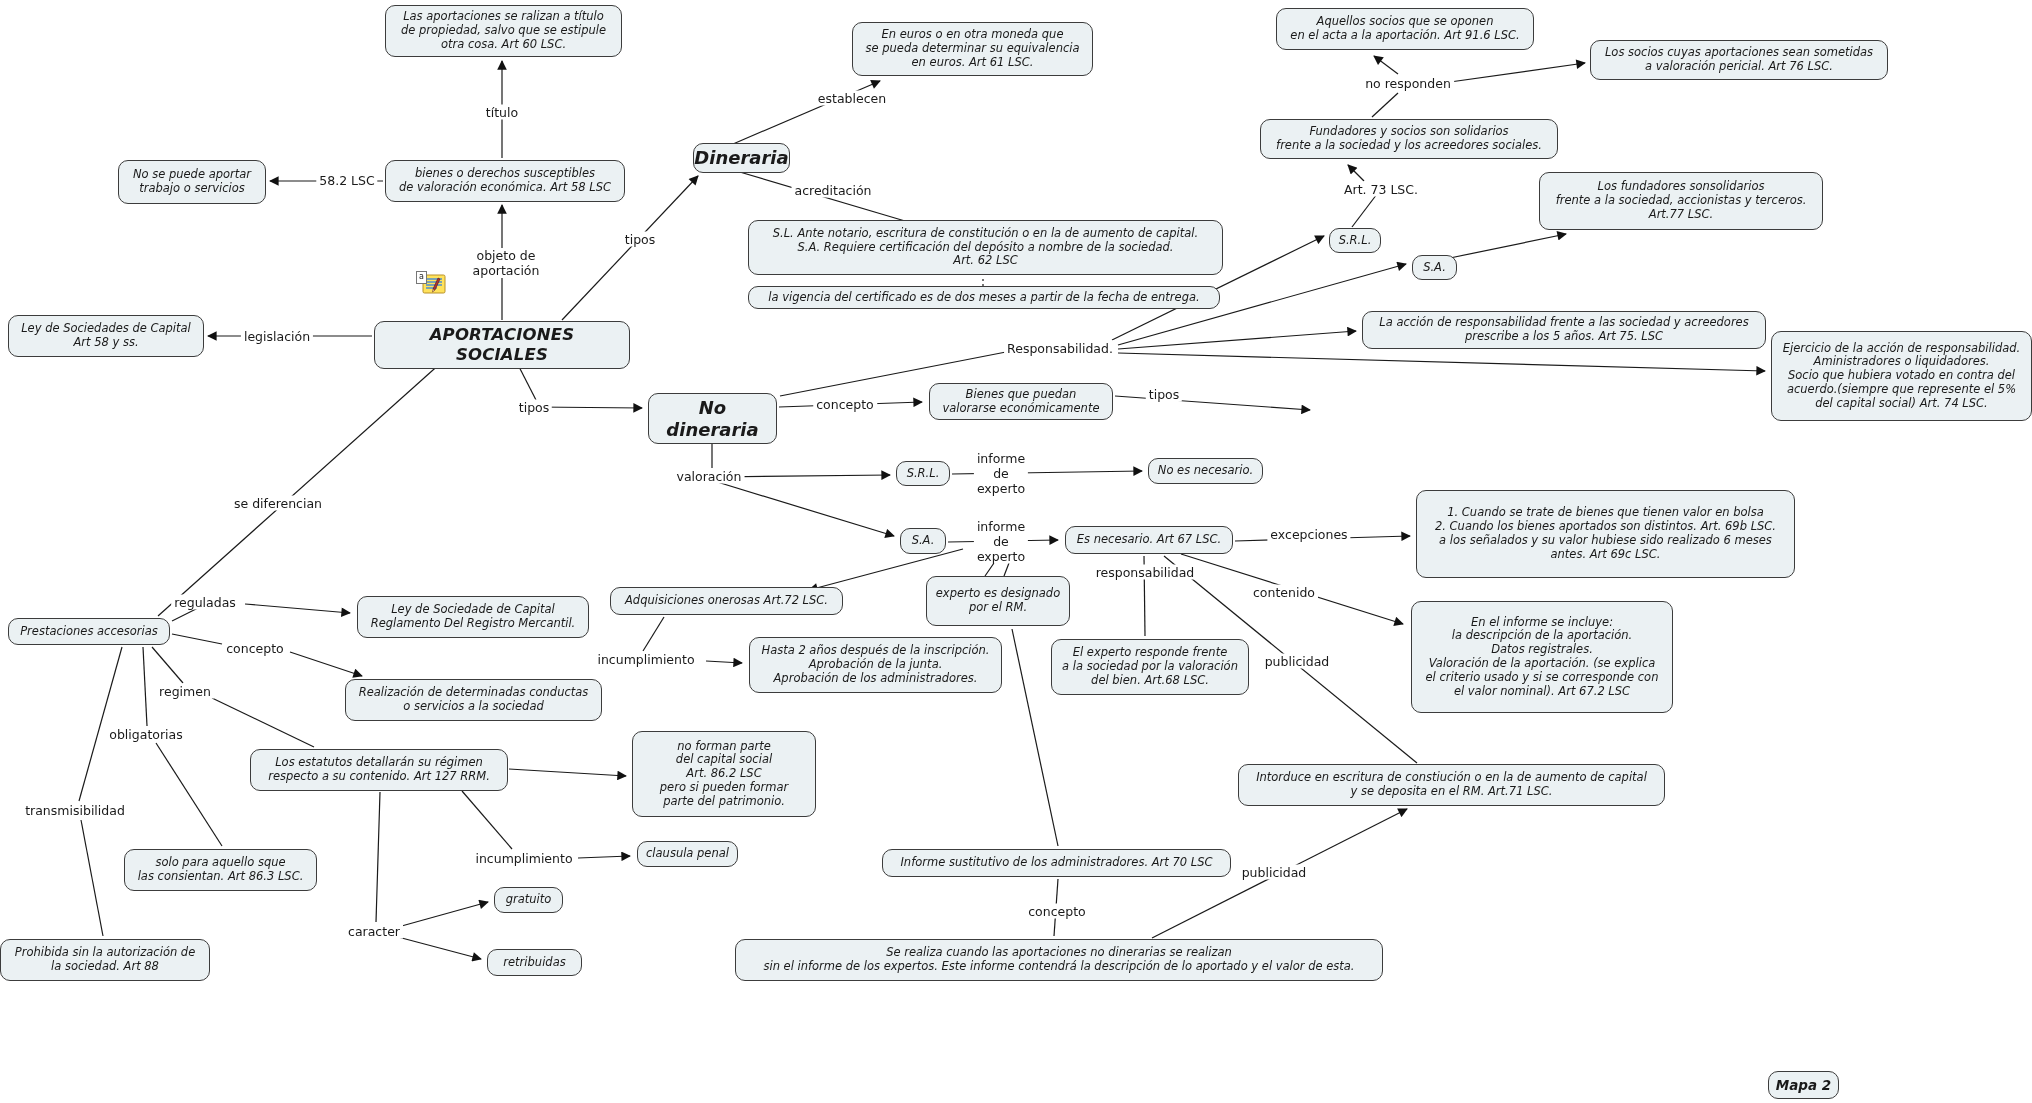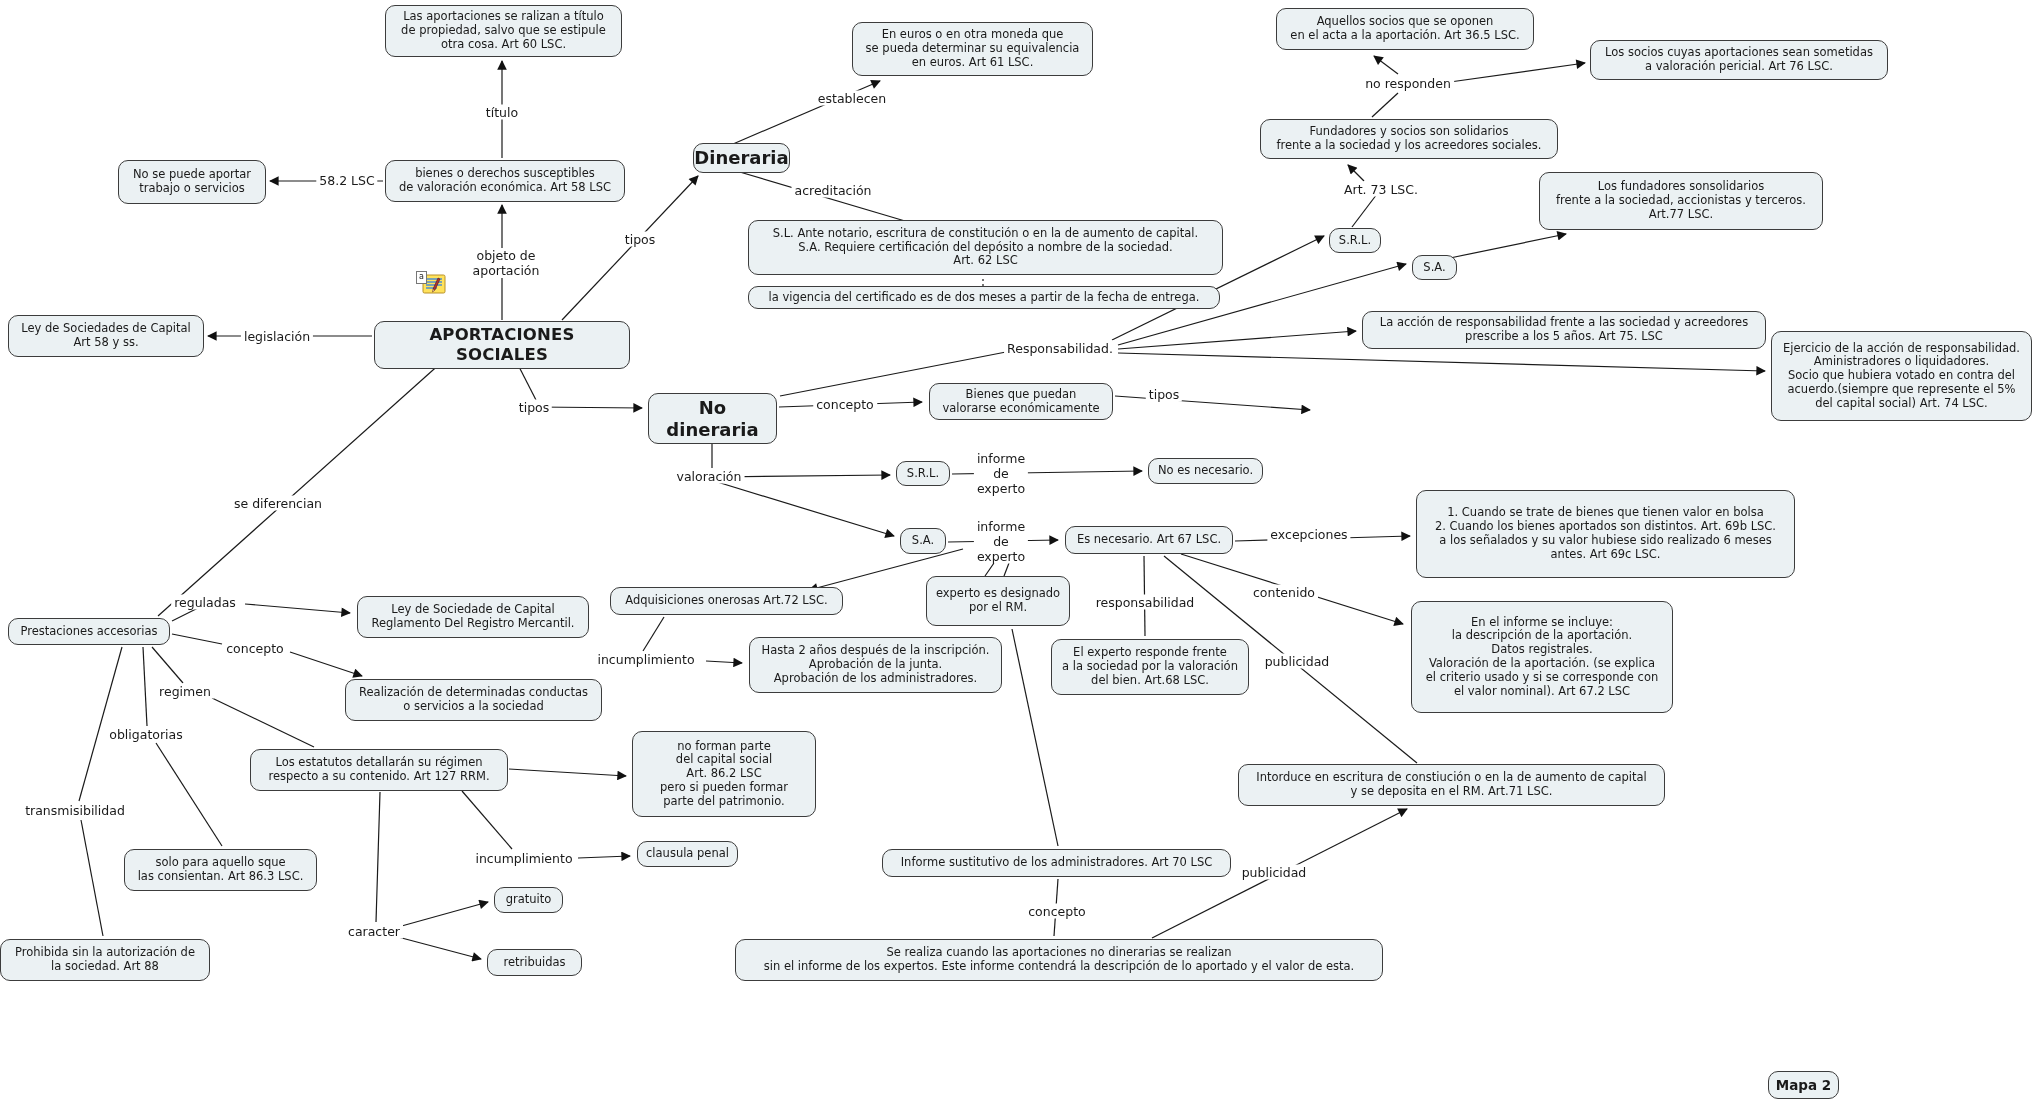--- a/index.html
+++ b/index.html
@@ -2,21 +2,21 @@
 <html><head>
 <meta charset="utf-8">
 <style>
   html,body{margin:0;padding:0;background:#ffffff;}
   #canvas{position:relative;width:2032px;height:1103px;background:#ffffff;
           font-family:"DejaVu Sans","Liberation Sans",sans-serif;color:#1a1a1a;overflow:hidden;}
   #wires{position:absolute;left:0;top:0;z-index:1;}
   .node{position:absolute;z-index:2;box-sizing:border-box;
         background:#ebf1f3;border:1px solid #3c3c3c;border-radius:10px;
         display:flex;align-items:center;justify-content:center;text-align:center;
-        padding:3px 6px;font-size:11.5px;line-height:1.2;white-space:pre-line;}
+        padding:3px 6px;font-size:11.5px;line-height:1.2;white-space:pre-line;font-style:italic;}
   .node.b1{font-weight:bold;font-size:16.5px;letter-spacing:.2px;}
   .node.b2{font-weight:bold;font-size:18px;}
   .node.b3{font-weight:bold;font-size:13.5px;}
   .lbl{position:absolute;z-index:3;transform:translate(-50%,-50%);
        background:#ffffff;padding:0 3px;font-size:12.5px;line-height:1.2;
        white-space:pre-line;text-align:center;}
   .note{position:absolute;z-index:4;left:417px;top:274px;width:30px;height:21px;}
   .note svg{display:block}
   .note-a{position:absolute;left:-1px;top:-3px;width:9px;height:11px;background:#fff;
           border:1px solid #777;font-size:8px;line-height:10px;text-align:center;z-index:5;}
@@ -101,21 +101,21 @@
 de valoración económica. Art 58 LSC</div>
 <div class="node b2" style="left:693px;top:143px;width:97px;min-height:30px">Dineraria</div>
 <div class="node" style="left:852px;top:22px;width:241px;min-height:54px">En euros o en otra moneda que
 se pueda determinar su equivalencia
 en euros. Art 61 LSC.</div>
 <div class="node" style="left:748px;top:220px;width:475px;min-height:55px">S.L. Ante notario, escritura de constitución o en la de aumento de capital.
 S.A. Requiere certificación del depósito a nombre de la sociedad.
 Art. 62 LSC</div>
 <div class="node" style="left:748px;top:286px;width:472px;min-height:23px">la vigencia del certificado es de dos meses a partir de la fecha de entrega.</div>
 <div class="node" style="left:1276px;top:8px;width:258px;min-height:42px">Aquellos socios que se oponen
-en el acta a la aportación. Art 36.5 LSC.</div>
+en el acta a la aportación. Art 91.6 LSC.</div>
 <div class="node" style="left:1590px;top:40px;width:298px;min-height:40px">Los socios cuyas aportaciones sean sometidas
 a valoración pericial. Art 76 LSC.</div>
 <div class="node" style="left:1260px;top:119px;width:298px;min-height:40px">Fundadores y socios son solidarios
 frente a la sociedad y los acreedores sociales.</div>
 <div class="node" style="left:1329px;top:228px;width:52px;min-height:25px">S.R.L.</div>
 <div class="node" style="left:1412px;top:255px;width:45px;min-height:25px">S.A.</div>
 <div class="node" style="left:1539px;top:172px;width:284px;min-height:58px">Los fundadores sonsolidarios
 frente a la sociedad, accionistas y terceros.
 Art.77 LSC.</div>
 <div class="node" style="left:1362px;top:311px;width:404px;min-height:38px">La acción de responsabilidad frente a las sociedad y acreedores
@@ -204,21 +204,21 @@
 <div class="lbl" style="left:1309px;top:534px">excepciones</div>
 <div class="lbl" style="left:278px;top:503px">se diferencian</div>
 <div class="lbl" style="left:205px;top:602px">reguladas</div>
 <div class="lbl" style="left:255px;top:648px">concepto</div>
 <div class="lbl" style="left:185px;top:691px">regimen</div>
 <div class="lbl" style="left:146px;top:734px">obligatorias</div>
 <div class="lbl" style="left:75px;top:810px">transmisibilidad</div>
 <div class="lbl" style="left:646px;top:659px">incumplimiento</div>
 <div class="lbl" style="left:524px;top:858px">incumplimiento</div>
 <div class="lbl" style="left:374px;top:931px">caracter</div>
-<div class="lbl" style="left:1145px;top:602px">responsabilidad</div>
+<div class="lbl" style="left:1145px;top:572px">responsabilidad</div>
 <div class="lbl" style="left:1284px;top:592px">contenido</div>
 <div class="lbl" style="left:1297px;top:661px">publicidad</div>
 <div class="lbl" style="left:1057px;top:911px">concepto</div>
 <div class="lbl" style="left:1274px;top:872px">publicidad</div>
 
 <div class="note">
   <svg width="30" height="21" viewBox="0 0 30 21">
     <rect x="6" y="1" width="22" height="18" rx="1.5" fill="#ffe25c" stroke="#b8912a" stroke-width="1"></rect>
     <path d="M9,5 L25,5 M9,8 L25,8 M9,11 L25,11 M9,14 L20,14" stroke="#4d8fd1" stroke-width="1.3" fill="none"></path>
     <path d="M16,15 L21,4 L23,5 L18,16 Z" fill="#aa3333" stroke="#5a1111" stroke-width="0.6"></path>

